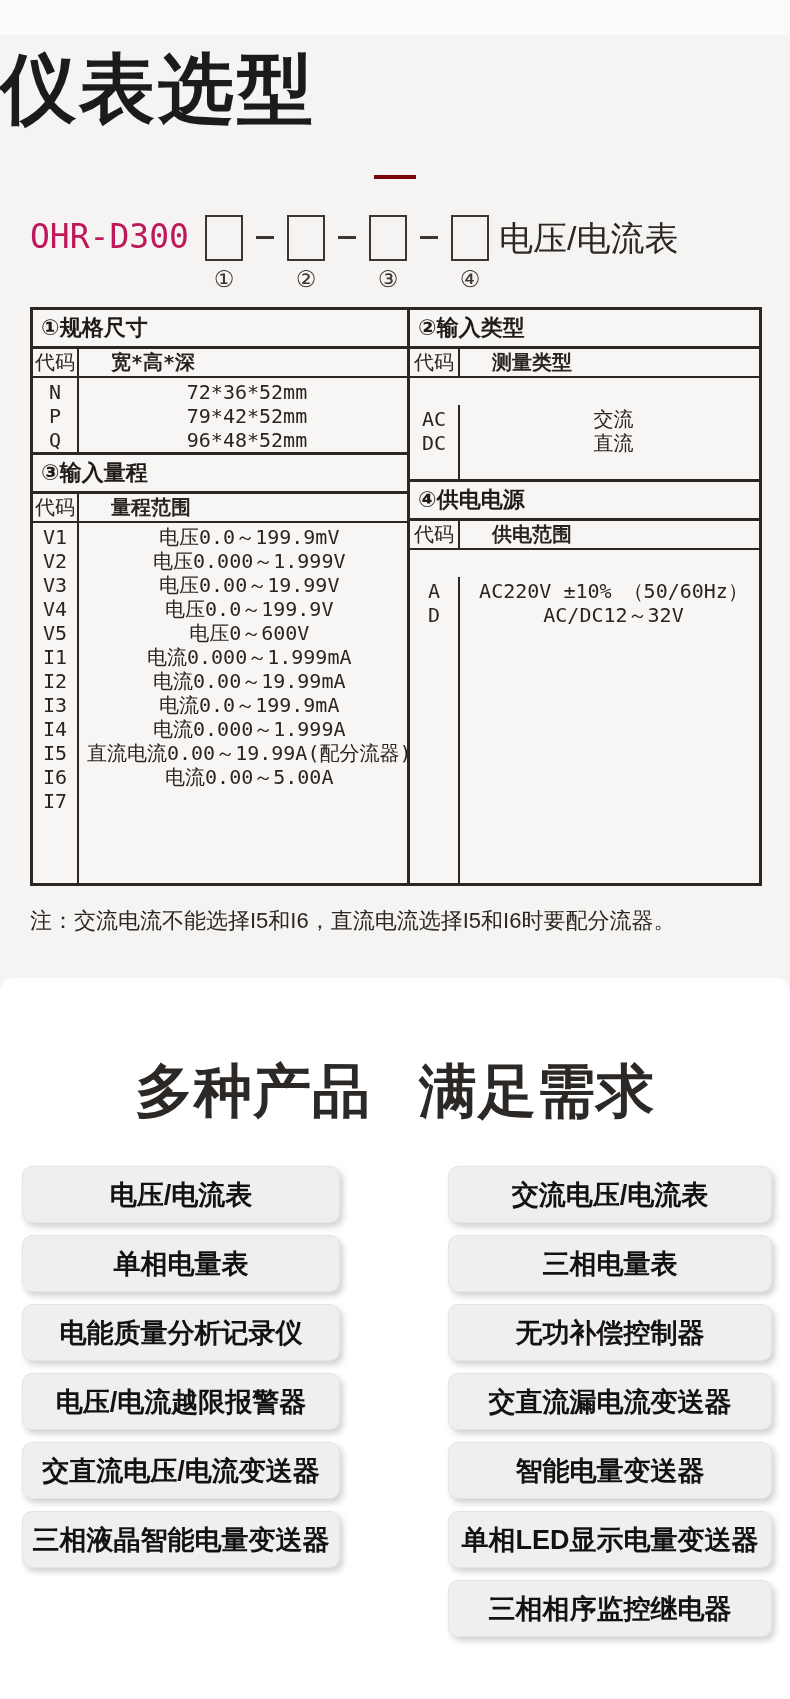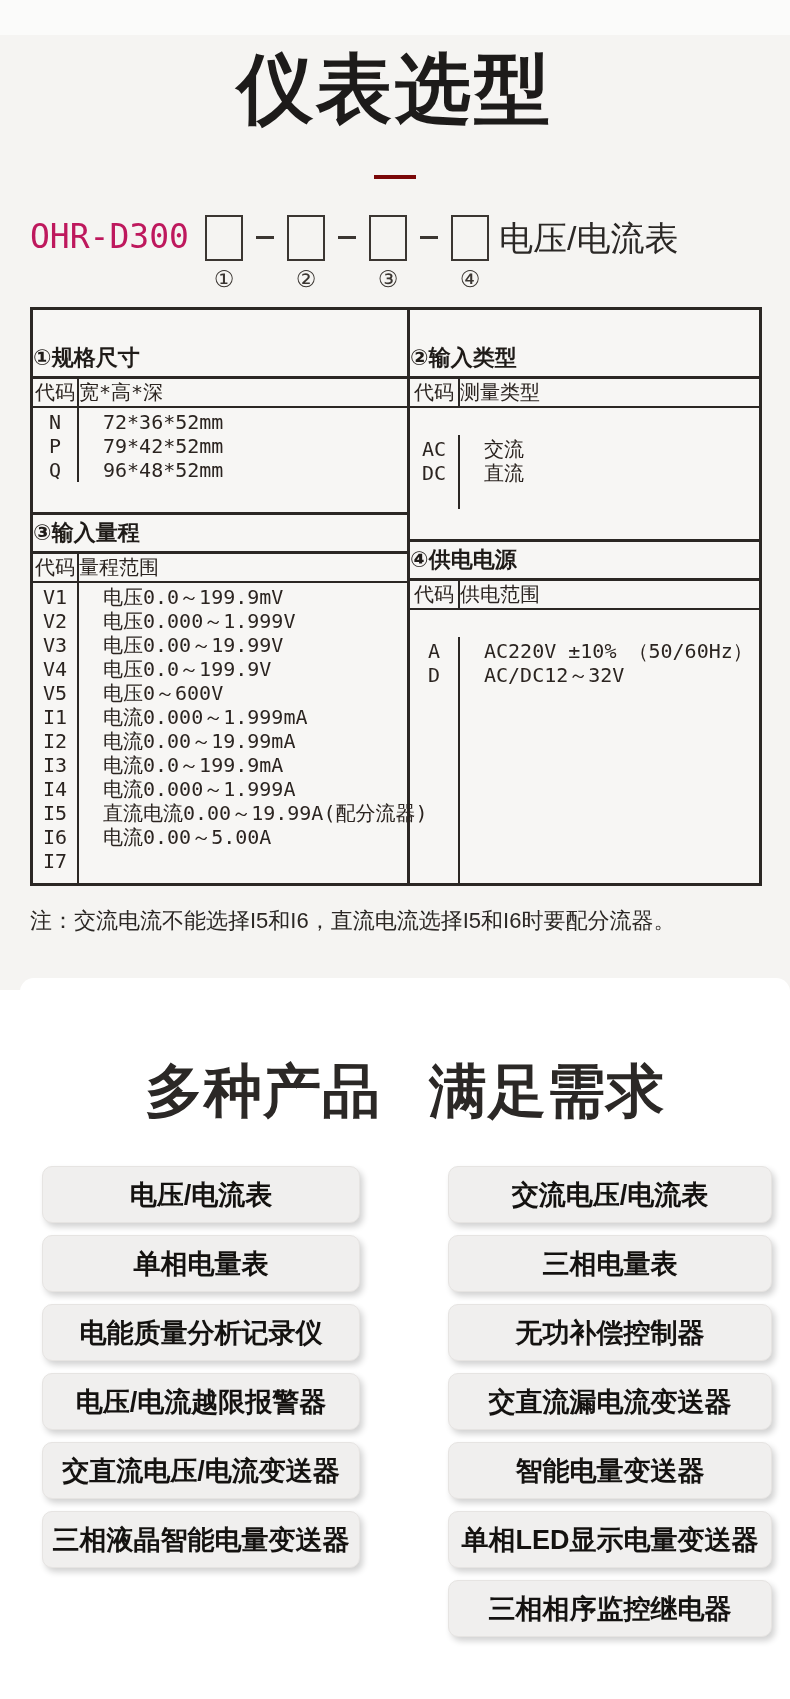--- a/index.html
+++ b/index.html
@@ -5,21 +5,21 @@
   html,body{margin:0;padding:0;}
   body{
     width:790px;height:1699px;margin:0 auto;background:#ffffff;
     font-family:"Liberation Sans","DejaVu Sans",sans-serif;
     color:#2b2826;overflow:hidden;position:relative;
   }
   
   .top-strip{height:35px;background:#fbfbfa;}
   .gray-section{background:#f5f4f2;padding-bottom:54px;}
   .page-title{
-    text-align:center;font-size:76px;font-weight:900;letter-spacing:3px;
+    text-align:left;font-size:76px;font-weight:900;letter-spacing:3px;
     color:#1d1b1a;padding-top:16px;line-height:1.0;
     font-family:"Liberation Sans",sans-serif;
   }
   .red-dash{width:42px;height:4px;background:#7a0808;margin:48px auto 0 auto;}
   
   .model-block{margin:36px 0 0 30px;}
   .model-row{display:flex;align-items:flex-start;}
   .model-prefix{
     font-family:"DejaVu Sans Mono","Liberation Mono",monospace;
     font-size:33px;line-height:44px;letter-spacing:0px;color:#be185d;margin-right:16px;
@@ -32,48 +32,48 @@
   .model-suffix{font-size:34px;line-height:46px;color:#2b2826;margin-left:10px;font-weight:500;}
   
   .spec-table{
     margin:15px 28px 0 30px;border:3px solid #2b2724;background:#f7f6f4;
     display:grid;grid-template-columns:377px 1fr;height:573px;
     font-family:"DejaVu Sans Mono","Liberation Mono",monospace;color:#2b2420;
   }
   .half{display:flex;flex-direction:column;min-width:0;}
   .half.left{border-right:3px solid #2b2724;}
   .sec-header{
-    height:36px;line-height:36px;font-size:22px;font-weight:bold;
+    height:36px;line-height:36px;padding-left:8px;font-size:22px;font-weight:bold;
     border-bottom:3px solid #2b2724;white-space:nowrap;
-    font-family:"Liberation Sans","DejaVu Sans",sans-serif;color:#1f1b18;margin-top:30px;
+    font-family:"Liberation Sans","DejaVu Sans",sans-serif;color:#1f1b18;
   }
   .sec-header.mid{border-top:3px solid #2b2724;}
-  .col-row{display:grid;height:27px;border-bottom:2px solid #2b2724;font-size:20px;}
+  .col-row{display:grid;height:27px;border-bottom:2px solid #2b2724;font-size:20px;gap:32px;}
   .half.left .col-row{grid-template-columns:46px 1fr;}
   .half.right .col-row{grid-template-columns:50px 1fr;}
   .col-row .c1{border-right:2px solid #2b2724;text-align:center;line-height:26px;white-space:nowrap;}
-  .col-row .c2{line-height:26px;white-space:nowrap;}
+  .col-row .c2{line-height:26px;white-space:nowrap;font-weight:bold;}
   .data{display:grid;flex:0 0 auto;}
   .data.grow{flex:1 1 auto;}
   .half.left .data{grid-template-columns:46px 1fr;}
   .half.right .data{grid-template-columns:50px 1fr;margin-top:27px;}
   .data .dcol{padding-top:2px;}
   .data .dcol.codes{border-right:2px solid #2b2724;text-align:center;}
   .data .dcol > div{height:24px;line-height:24px;font-size:20px;white-space:nowrap;}
-  .data .dcol.vals{padding-left:24px;}
+  .data .dcol.vals{padding-left:8px;text-align:center;}
   .data.h74{min-height:74px;}
   
   .note{
     margin:20px 28px 0 30px;font-size:22px;font-weight:normal;color:#2b2724;
     font-family:"Liberation Sans","DejaVu Sans",sans-serif;white-space:nowrap;
   }
   
   .white-section{
     background:#ffffff;border-radius:14px 14px 0 0;margin-top:-12px;position:relative;
-    padding-top:84px;min-height:600px;margin-left:20px;
+    padding-top:84px;min-height:600px;
   }
   .products-heading{
     text-align:center;font-size:58px;font-weight:900;color:#2b2826;line-height:1.0;
     letter-spacing:1px;
   }
   .products-heading .hspace{display:inline-block;width:48px;}
   .btn-area{
     display:flex;justify-content:space-between;
     padding:46px 18px 0 22px;
   }

